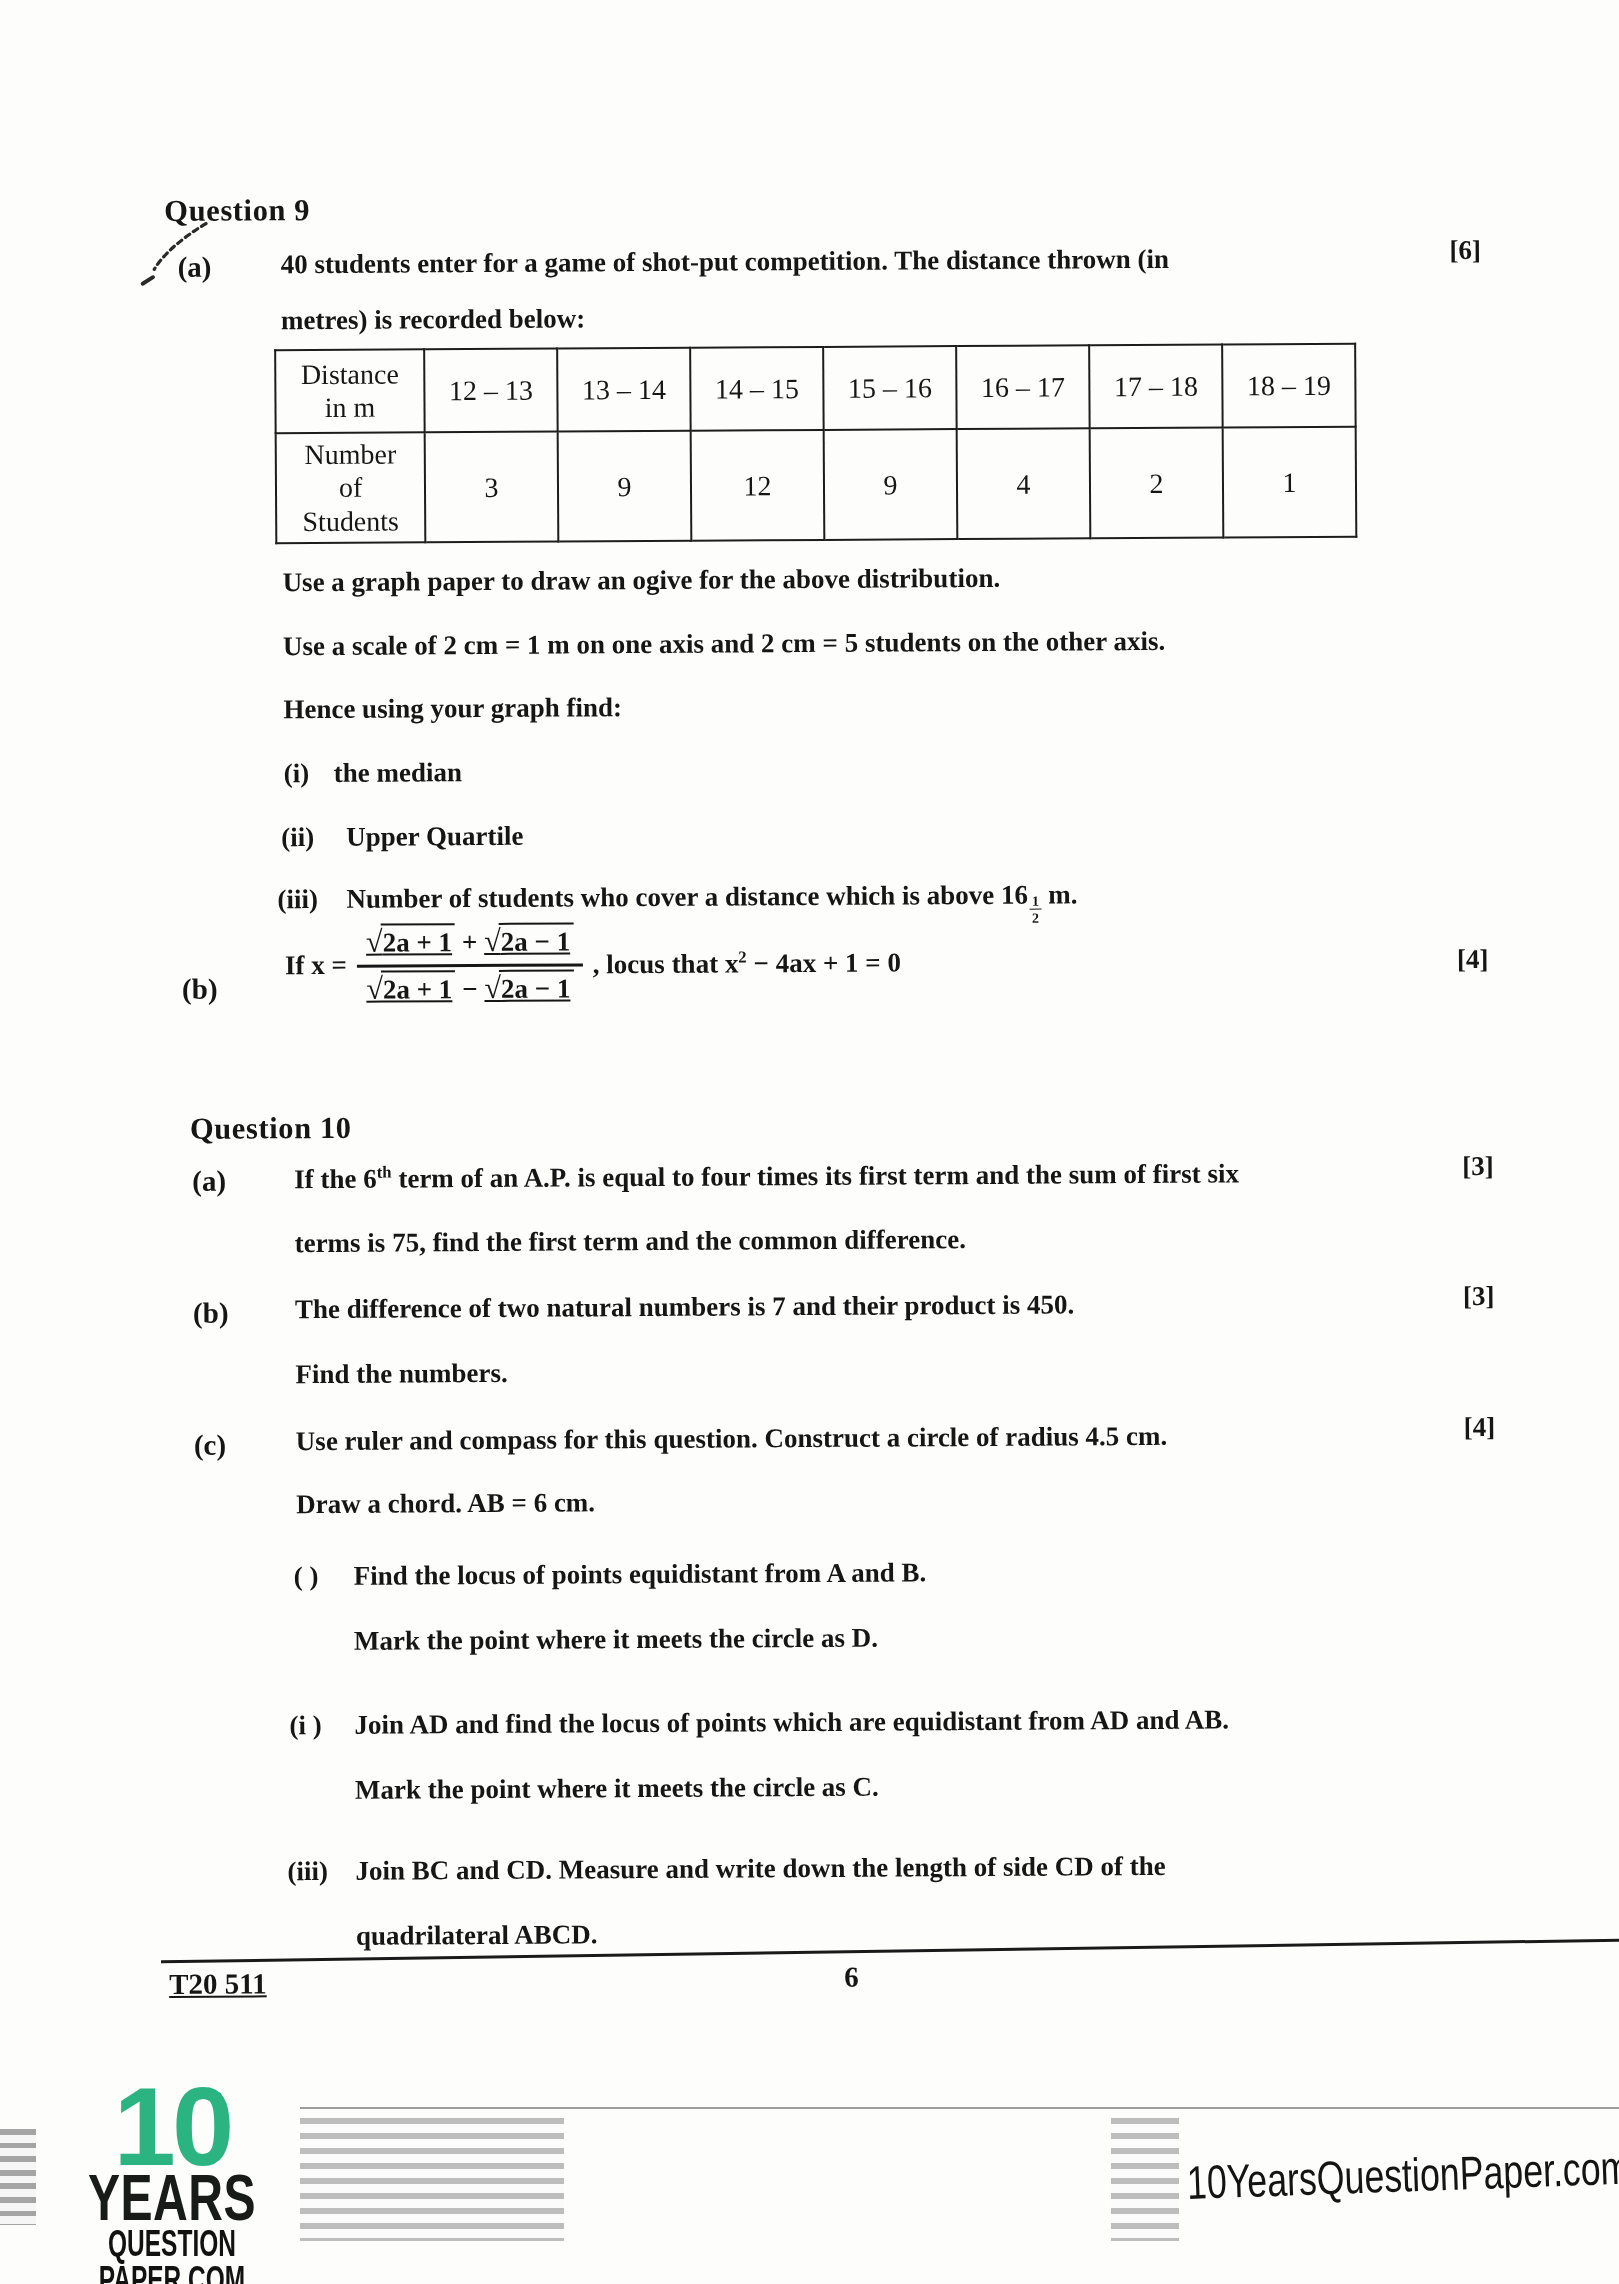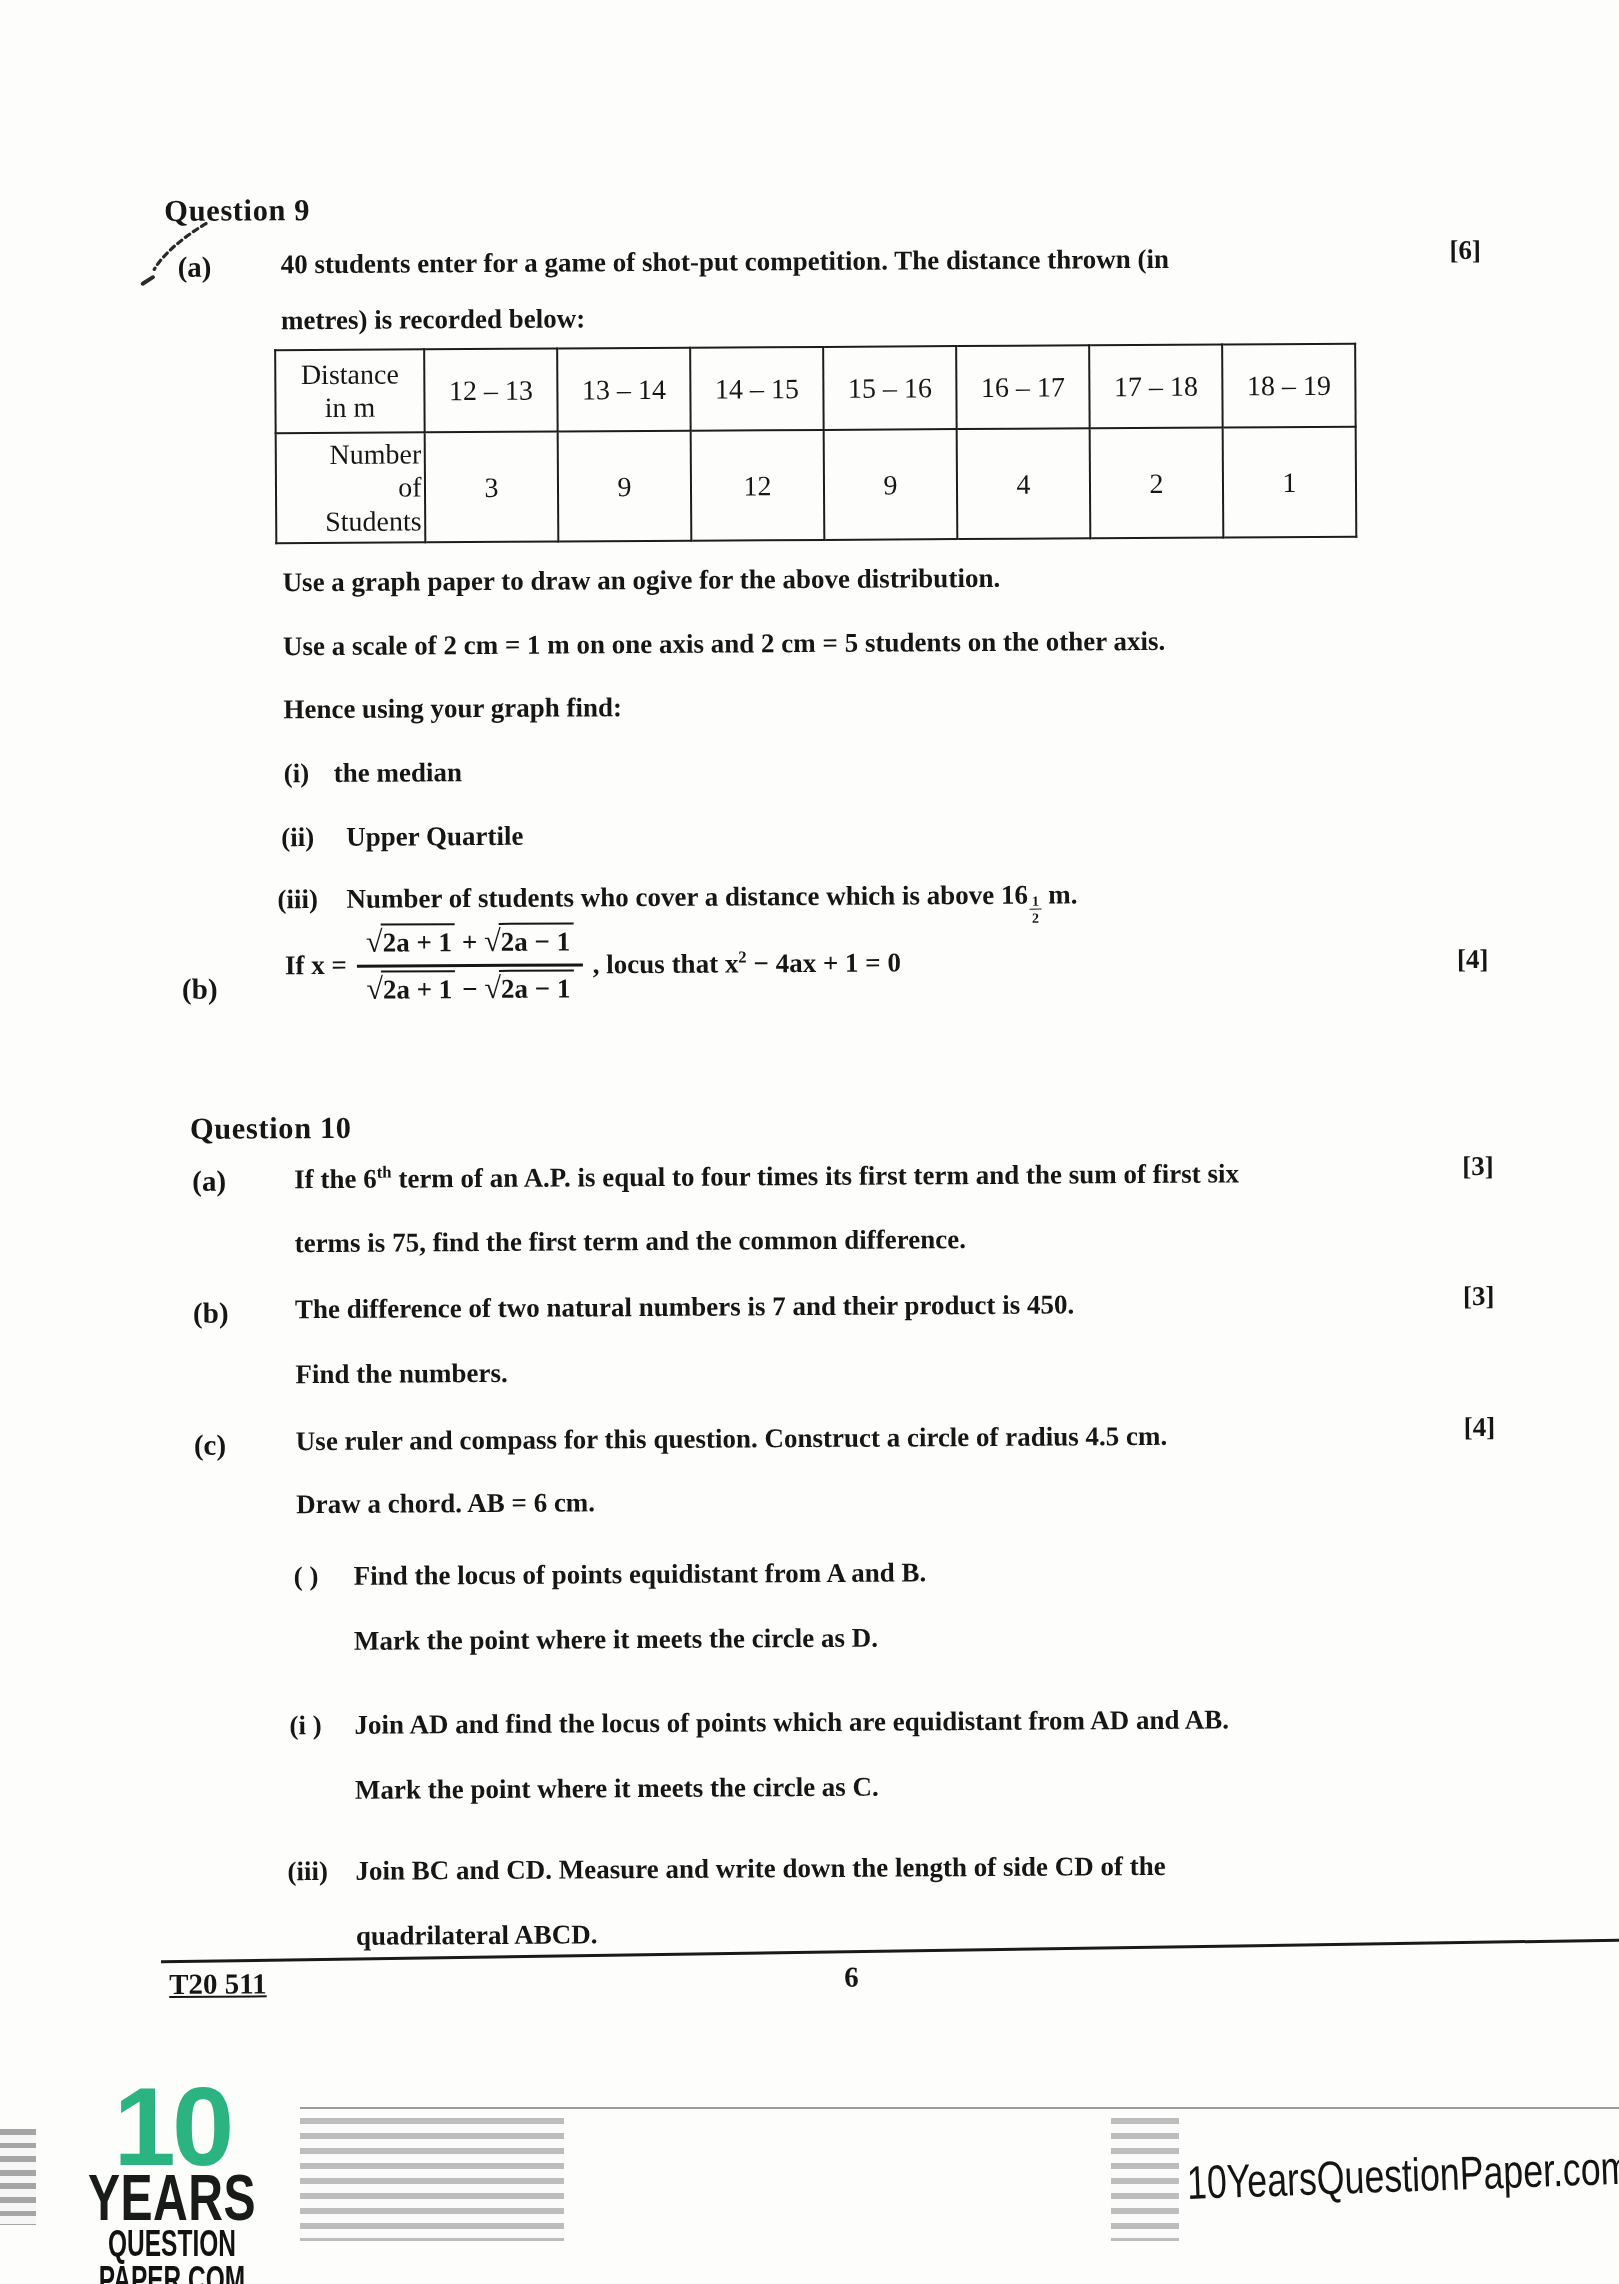--- a/index.html
+++ b/index.html
@@ -19,21 +19,21 @@
   table.dist td{
     border:2.6px solid #1d1d1d;text-align:center;vertical-align:middle;
     font-size:28px;font-weight:400;line-height:1.18;padding:3.9px 2.6px;
   }
   td.hdr div{line-height:1.2;}
 
   
   .frac{display:inline-flex;flex-direction:column;text-align:center;vertical-align:middle;line-height:1.1;}
   .frac .num{border-bottom:3.2px solid #161616;padding:1.3px 9px 5.2px 9px;}
   .frac .den{padding-top:5.2px;}
-  .sqrt{white-space:nowrap;}
+  .sqrt{white-space:nowrap;text-decoration:underline;}
   .rsign{font-size:1.12em;margin-right:-1.9px;}
   .rad{border-top:2.6px solid #161616;padding:1.9px 3.2px 0 1.9px;}
   sup{font-size:0.62em;vertical-align:super;}
   .sfrac{display:inline-flex;flex-direction:column;font-size:0.52em;line-height:1.05;text-align:center;vertical-align:-0.15em;margin-left:1.3px;}
   .sfrac .n{border-bottom:1.9px solid #161616;padding:0 2.6px 0.6px;}
   .sfrac .d{padding-top:0.6px;}
 
   
   .rule{position:absolute;background:#1a1a1a;transform:rotate(-0.5deg);}
 
@@ -88,21 +88,21 @@
           </td>
           <td>12 – 13</td>
           <td>13 – 14</td>
           <td>14 – 15</td>
           <td>15 – 16</td>
           <td>16 – 17</td>
           <td>17 – 18</td>
           <td>18 – 19</td>
         </tr>
         <tr>
-          <td class="hdr" style="height:97px;text-align:right;">
+          <td class="hdr" style="height:97px;">
             <div>Number</div>
             <div>of</div>
             <div>Students</div>
           </td>
           <td>3</td>
           <td>9</td>
           <td>12</td>
           <td>9</td>
           <td>4</td>
           <td>2</td>

